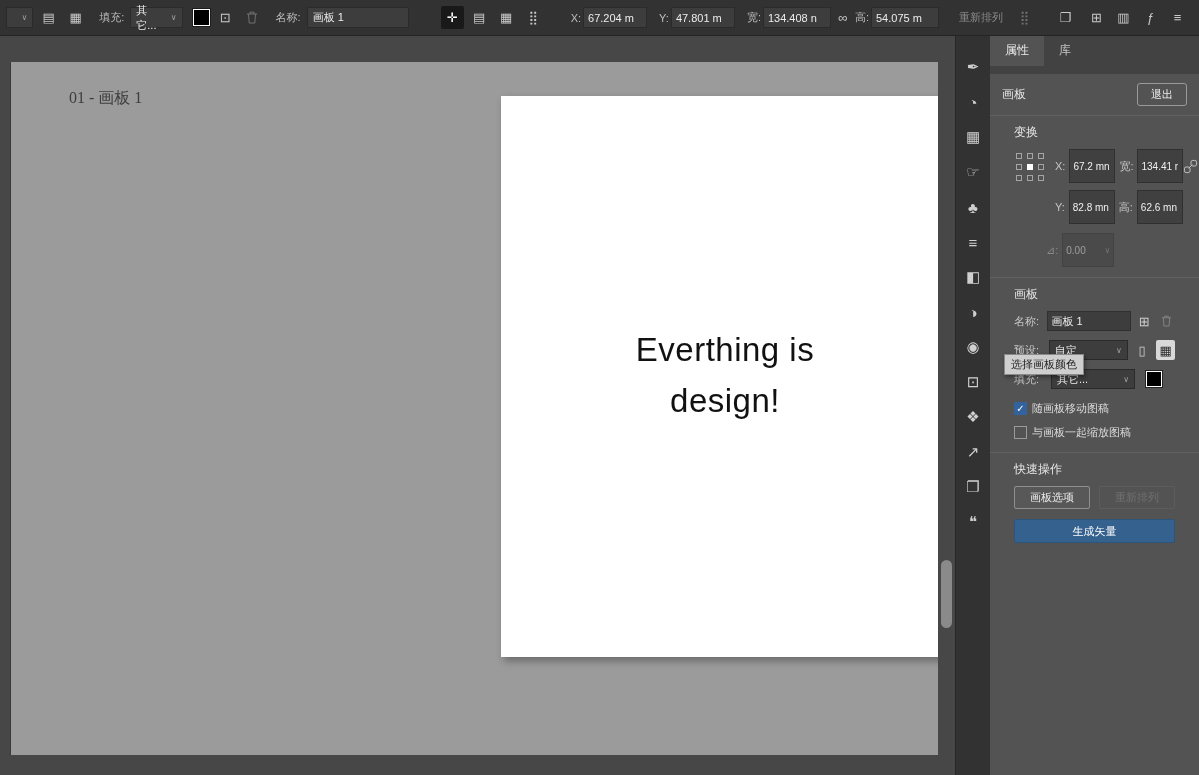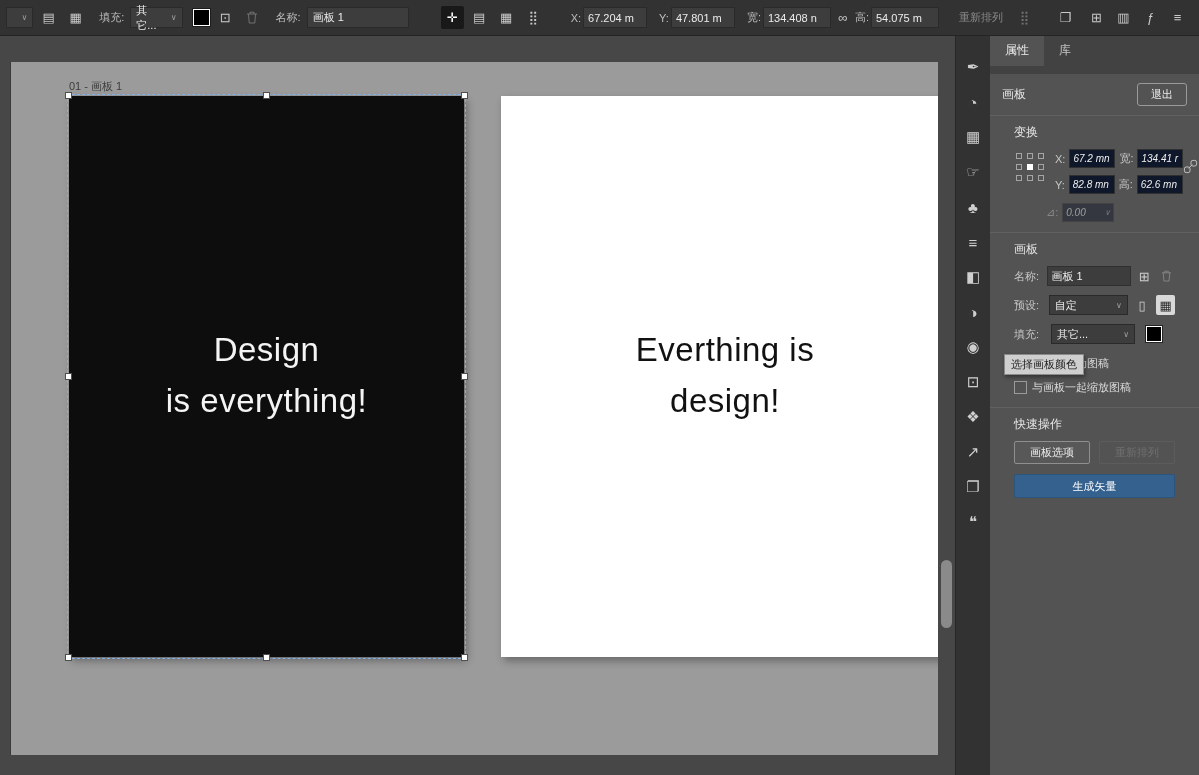--- a/index.html
+++ b/index.html
@@ -40,21 +40,21 @@
     display:flex; align-items:center; padding:0 4px; white-space:nowrap;
   }
   .tb-rearrange { color:#8a8a8a; margin:0 6px 0 16px; white-space:nowrap; }
   .tb-spacer { flex:1; }
 
   
   .canvas-area {
     position:absolute; left:10px; top:62px; width:928px; height:693px;
     background:#9b9b9b; border-left:1px solid #3a3a3a; overflow:hidden;
   }
-  .ab-label { position:absolute; left:58px; top:17px; font-size:11px; color:#3d3d3d; }
+  .ab-label { position:absolute; left:58px; top:26px; font-size:16px; color:#3d3d3d;font-family:Liberation Serif, serif; }
   .artboard {
     position:absolute; top:34px; height:561px;
     box-shadow:3px 4px 8px rgba(0,0,0,.32);
   }
   .ab1 { left:58px; width:395px; background:#0d0d0d; }
   .ab2 { left:490px; width:448px; background:#ffffff; }
   .ab-text {
     position:absolute; left:0; top:228px; width:100%;
     text-align:center; font-size:33px; line-height:51px; letter-spacing:.5px;
   }
@@ -99,22 +99,22 @@
   .refgrid {
     display:grid; grid-template-columns:repeat(3,7px); grid-template-rows:repeat(3,7px);
     gap:4px; margin:4px 10px 0 2px; cursor:pointer;
   }
   .refgrid span { width:6px; height:6px; border:1px solid #a5a5a5; }
   .refgrid span.on { background:#fff; border-color:#fff; }
   .tfields { display:flex; flex-direction:column; gap:7px; }
   .frow { display:flex; align-items:center; gap:4px; }
   .p-label { color:#c6c6c6; white-space:nowrap; }
   .pbox {
-    background:#0f172a; border:1px solid #303030; color:#efefef; height:19px;
-    display:flex; align-items:center; padding:0 3px; font-size:10px; white-space:nowrap; cursor:text;font-style:italic;
+    background:#404040; border:1px solid #303030; color:#efefef; height:34px;
+    display:flex; align-items:center; padding:0 3px; font-size:10px; white-space:nowrap; cursor:text;
   }
   .chain { margin-left:auto; margin-top:10px; cursor:pointer; }
   .arow { display:flex; align-items:center; gap:4px; margin-top:9px; opacity:.45; }
   .prow { display:flex; align-items:center; gap:5px; margin-bottom:9px; }
   .w34 { width:32px; }
   .pinput {
     background:#3d3d3d; border:1px solid #303030; color:#efefef; height:20px;
     font-size:11px; padding:0 4px; font-family:inherit;
   }
   .picon {
@@ -210,35 +210,20 @@
 
     <div class="iconbtn">⊞</div>
     <div class="iconbtn">▥</div>
     <div class="iconbtn">ƒ</div>
     <div class="iconbtn" style="margin-right:4px">≡</div>
   </div>
 
   <div class="canvas-area">
     <div class="ab-label">01 - 画板 1</div>
 
-    <div class="artboard ab1">
-      <div class="ab-text">
-        <div>Design</div>
-        <div>is everything!</div>
-      </div>
-      <div class="ab-sel"></div>
-      <div class="h" style="left:-4px;top:-4px"></div>
-      <div class="h" style="left:calc(50% - 4px);top:-4px"></div>
-      <div class="h" style="right:-4px;top:-4px"></div>
-      <div class="h" style="left:-4px;top:calc(50% - 4px)"></div>
-      <div class="h" style="right:-4px;top:calc(50% - 4px)"></div>
-      <div class="h" style="left:-4px;bottom:-4px"></div>
-      <div class="h" style="left:calc(50% - 4px);bottom:-4px"></div>
-      <div class="h" style="right:-4px;bottom:-4px"></div>
-    </div>
 
     <div class="artboard ab2">
       <div class="ab-text">
         <div>Everthing is</div>
         <div>design!</div>
       </div>
     </div>
   </div>
 
   <div class="vscroll">

